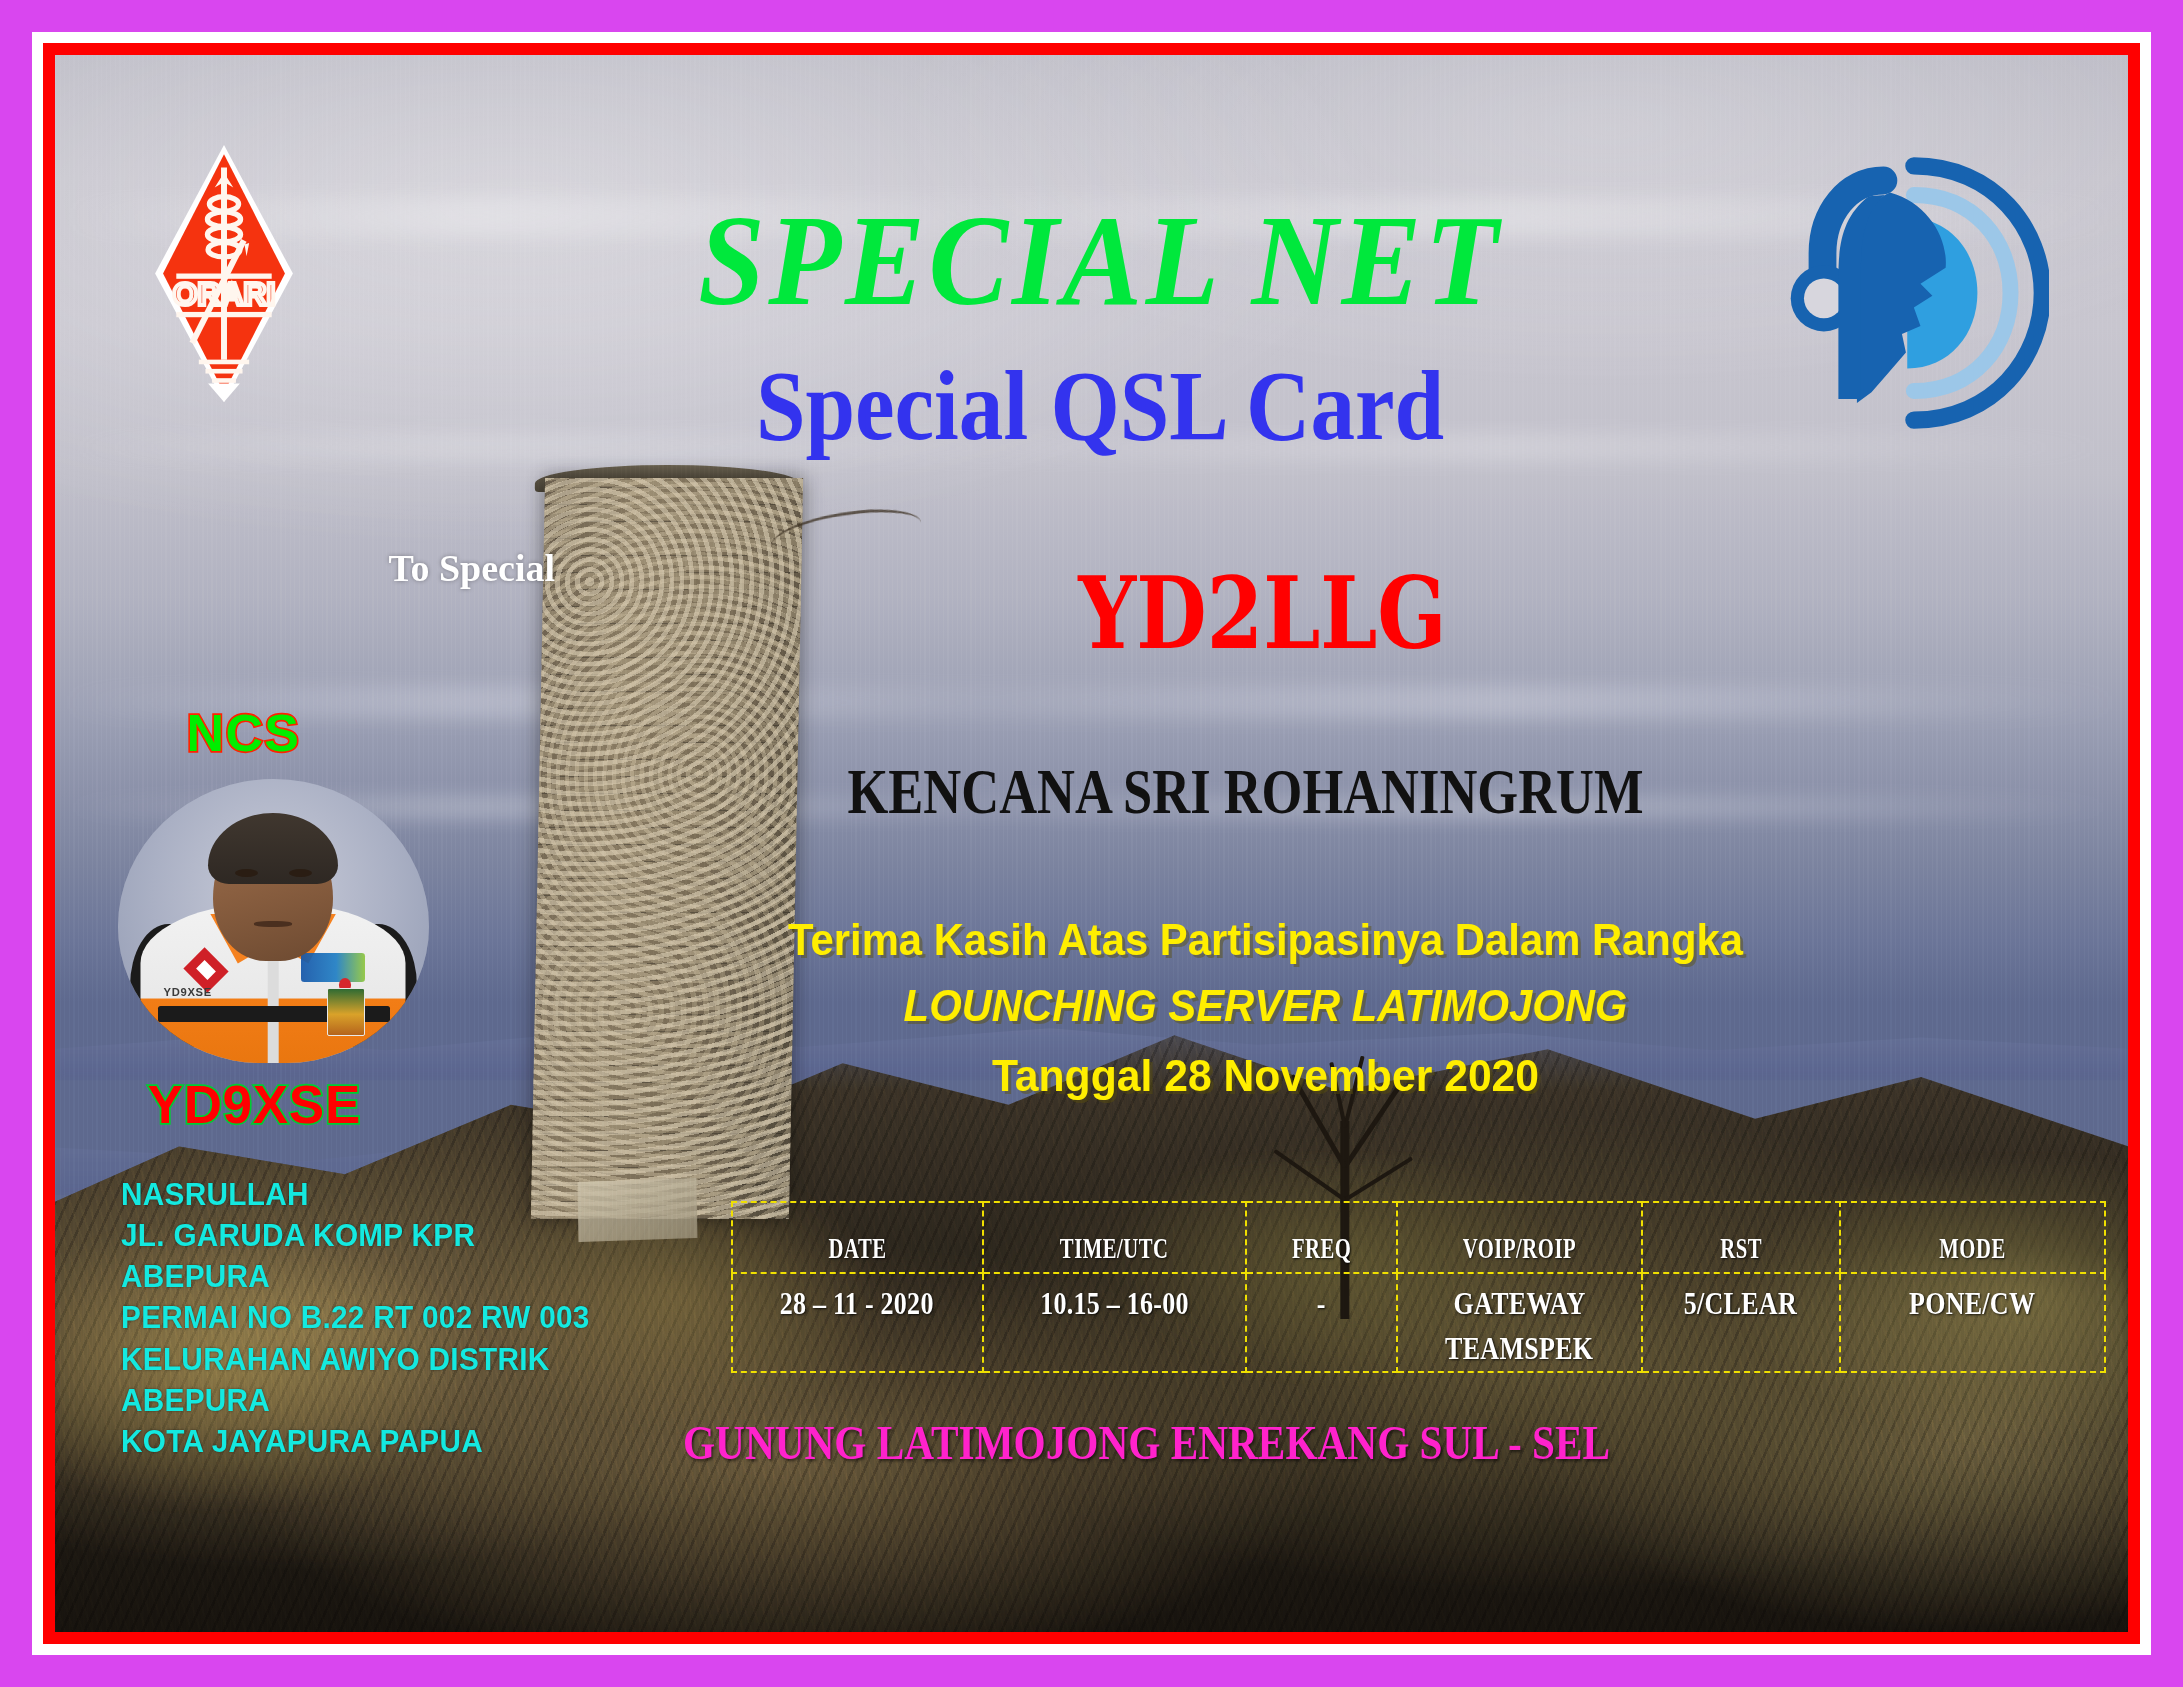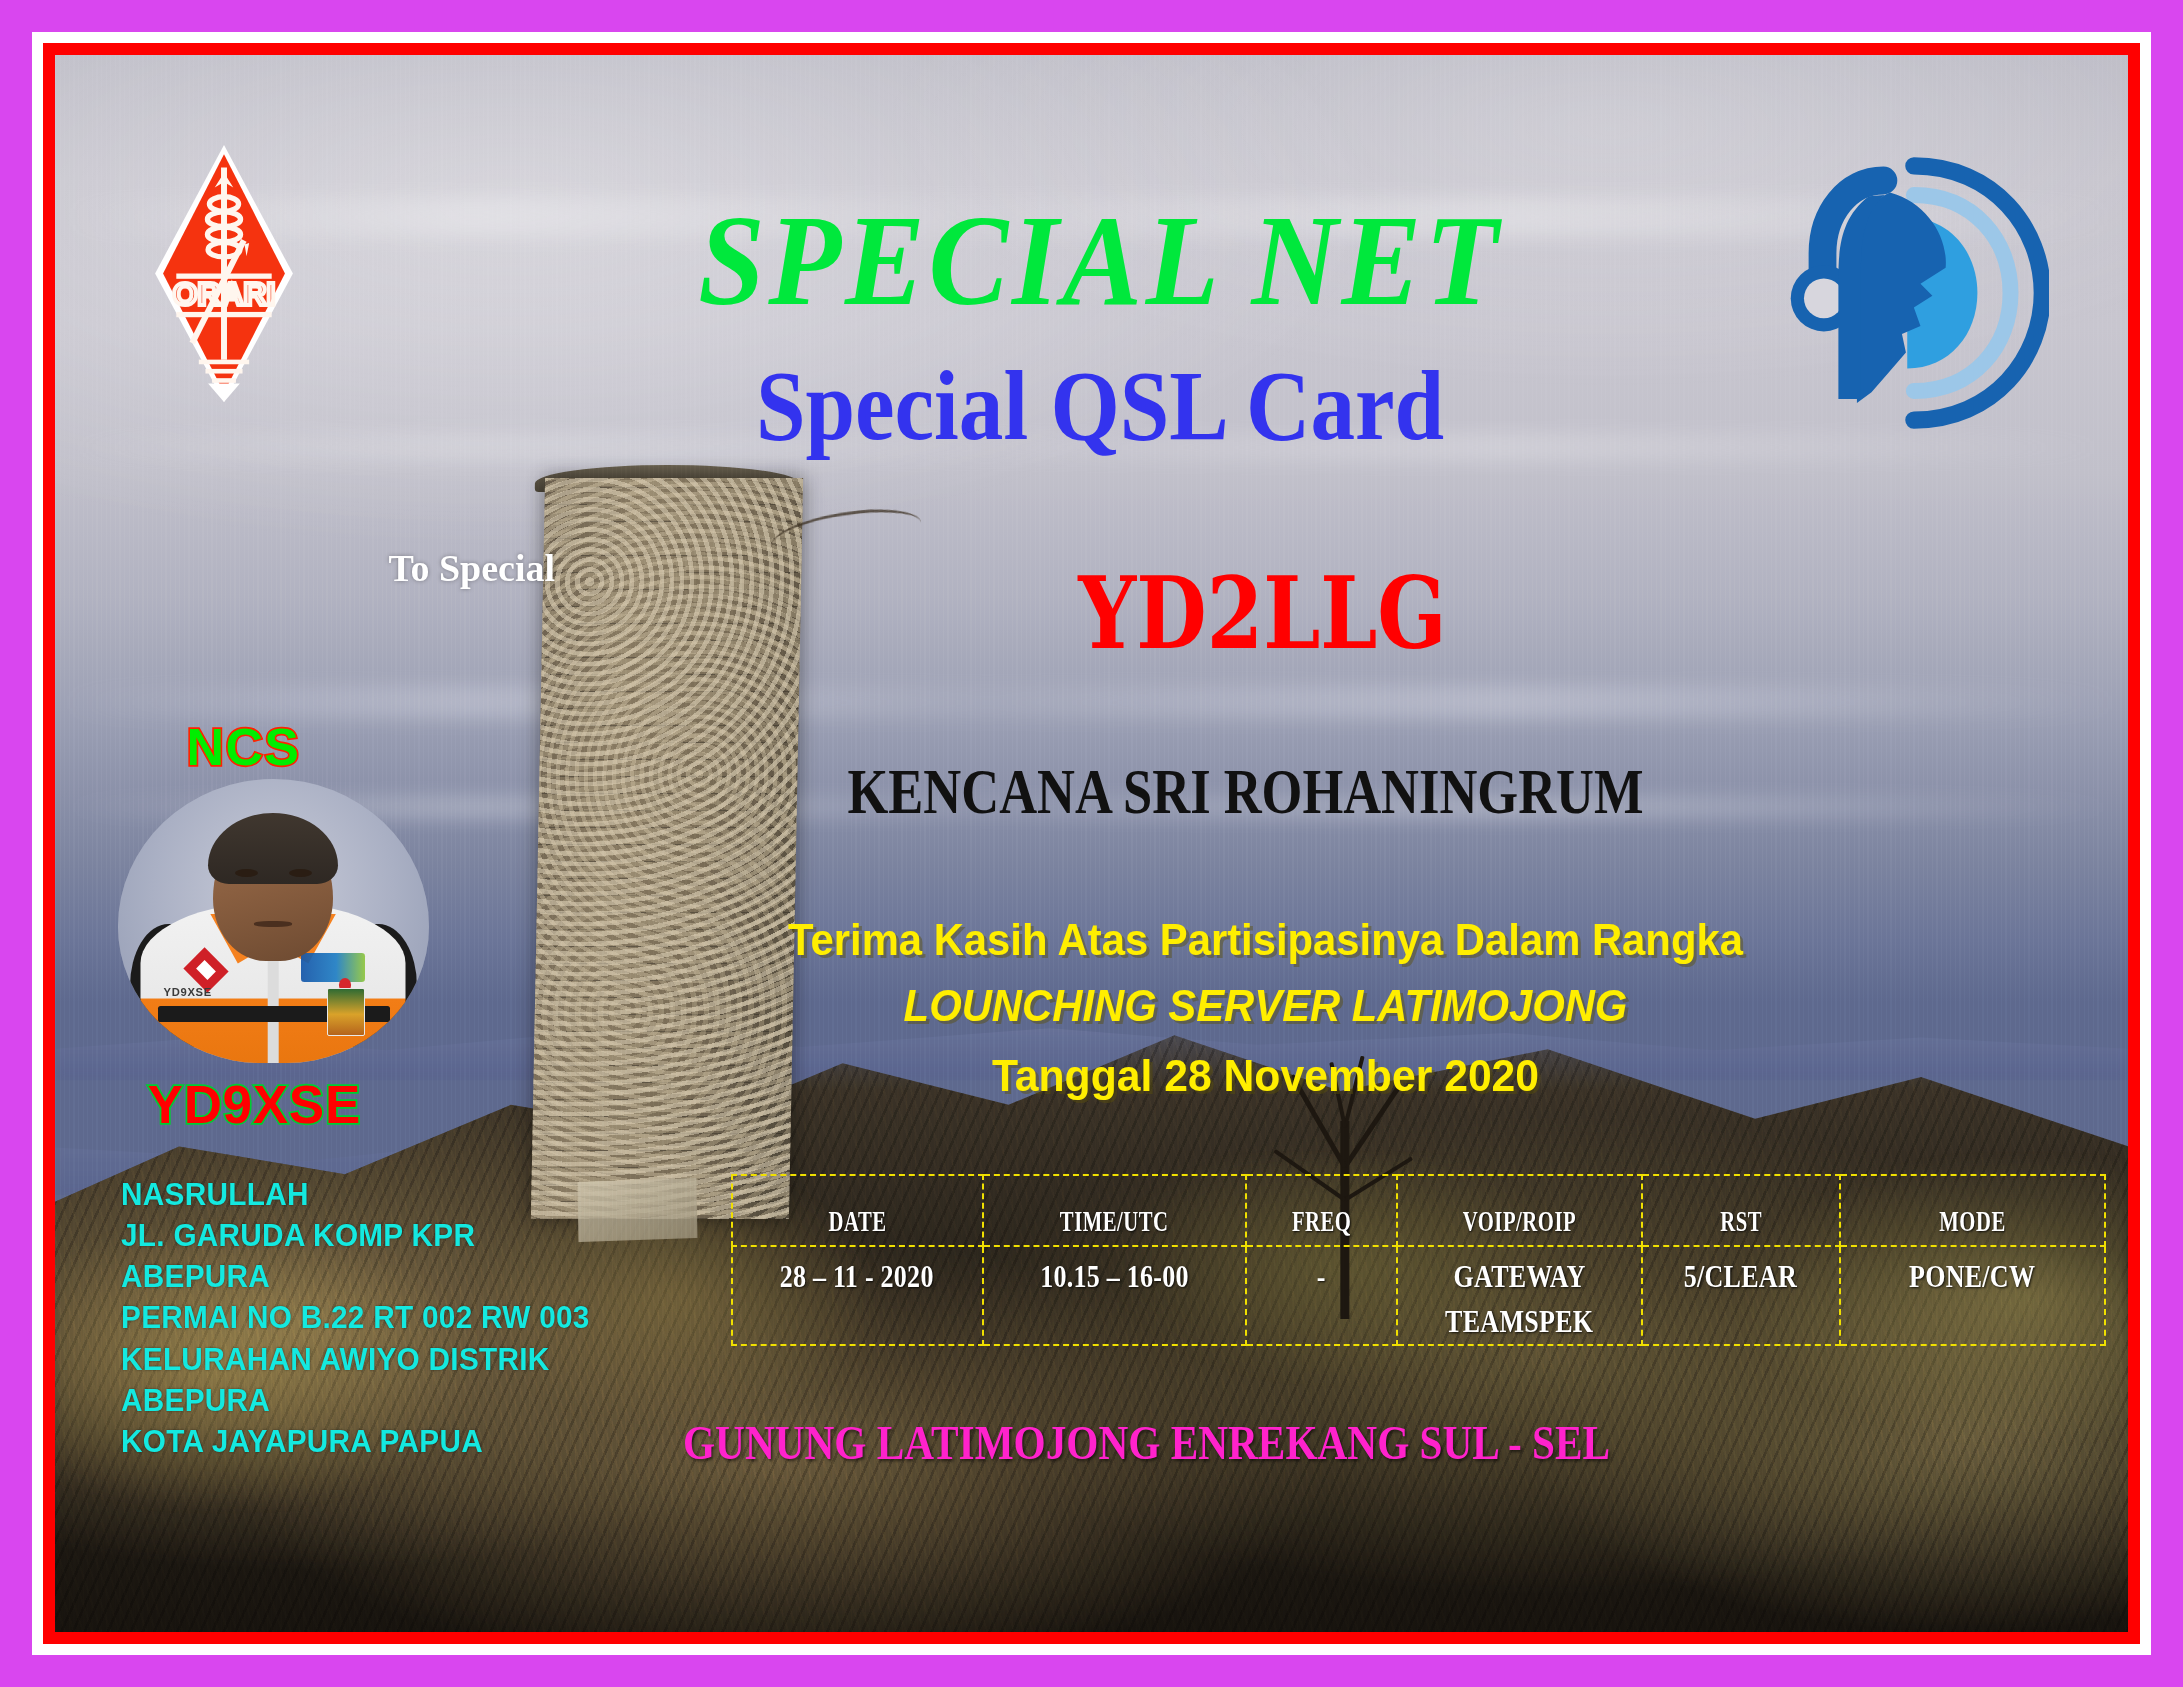--- a/index.html
+++ b/index.html
@@ -228,21 +228,21 @@
     font-family:"Liberation Sans",sans-serif;
     text-shadow:3.3px 3.3px 0 rgba(90,80,10,.45);
     white-space:nowrap;
   }
   #thanks1{top:860px;font-size:44px;transform:scaleX(.95);}
   #thanks2{top:926px;font-size:44px;font-style:italic;transform:scaleX(.95);}
   #thanks3{top:996px;font-size:44px;transform:scaleX(.97);}
 
   
   #ncs{
-    position:absolute;left:132px;top:662px;
+    position:absolute;left:132px;top:648px;
     font-size:52px;font-weight:bold;
     font-family:"Liberation Sans",sans-serif;
     color:#00ee00;
     -webkit-text-stroke:3.3px #ff2200;
     paint-order:stroke fill;
     letter-spacing:1.3px;
   }
   
   #portrait{
     position:absolute;left:63px;top:724px;width:311px;height:284px;
@@ -305,21 +305,21 @@
     line-height:1.29;
     letter-spacing:0.3px;
     transform:scaleX(.93);
     transform-origin:left top;
     text-shadow:0 0 2.6px rgba(0,0,0,.5);
   }
   #address div{white-space:nowrap;}
 
   
   #qso-table{
-    position:absolute;left:676px;top:1119px;width:1373px;
+    position:absolute;left:676px;top:1146px;width:1373px;
     border-collapse:collapse;
     table-layout:fixed;
   }
   #qso-table td,#qso-table th{
     border:2px dashed #f0e000;
     color:#ffffff;
     text-align:center;
     font-family:"Liberation Serif",serif;
     font-weight:bold;
     text-shadow:1.3px 1.3px 2.6px rgba(0,0,0,.85);

